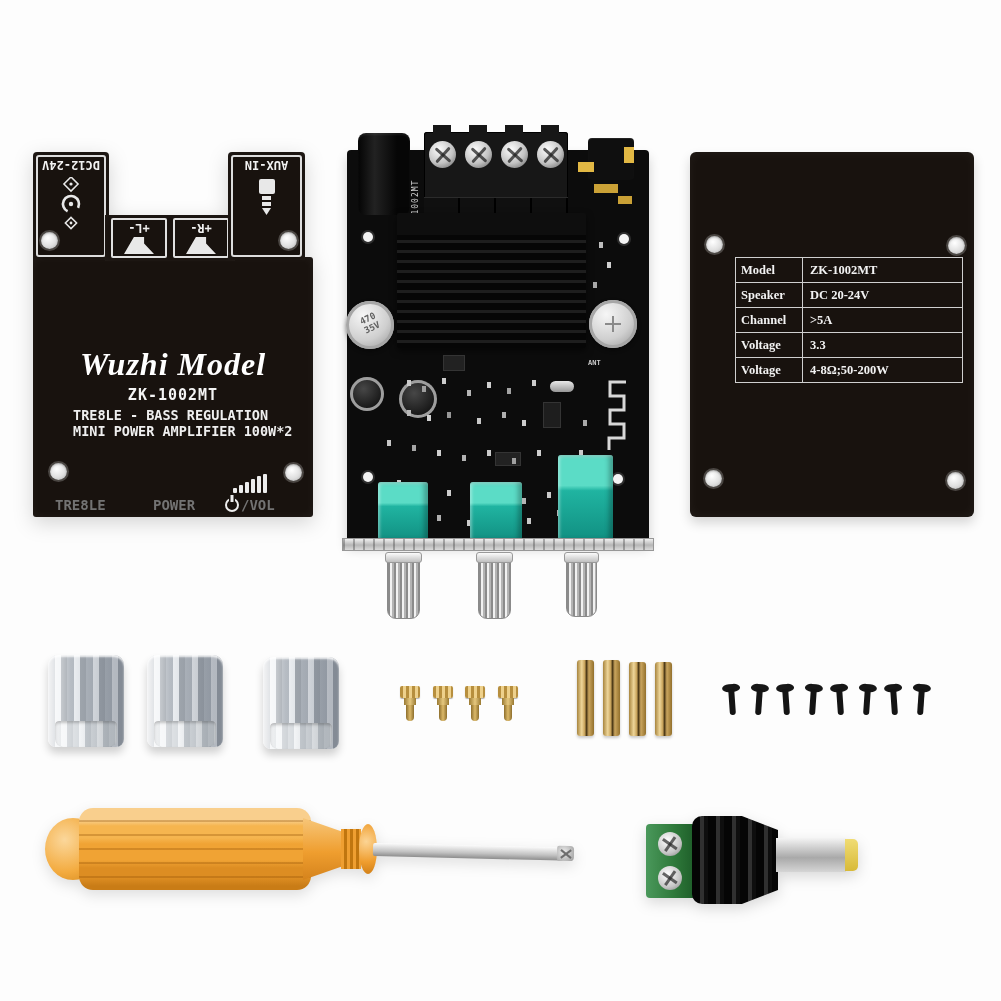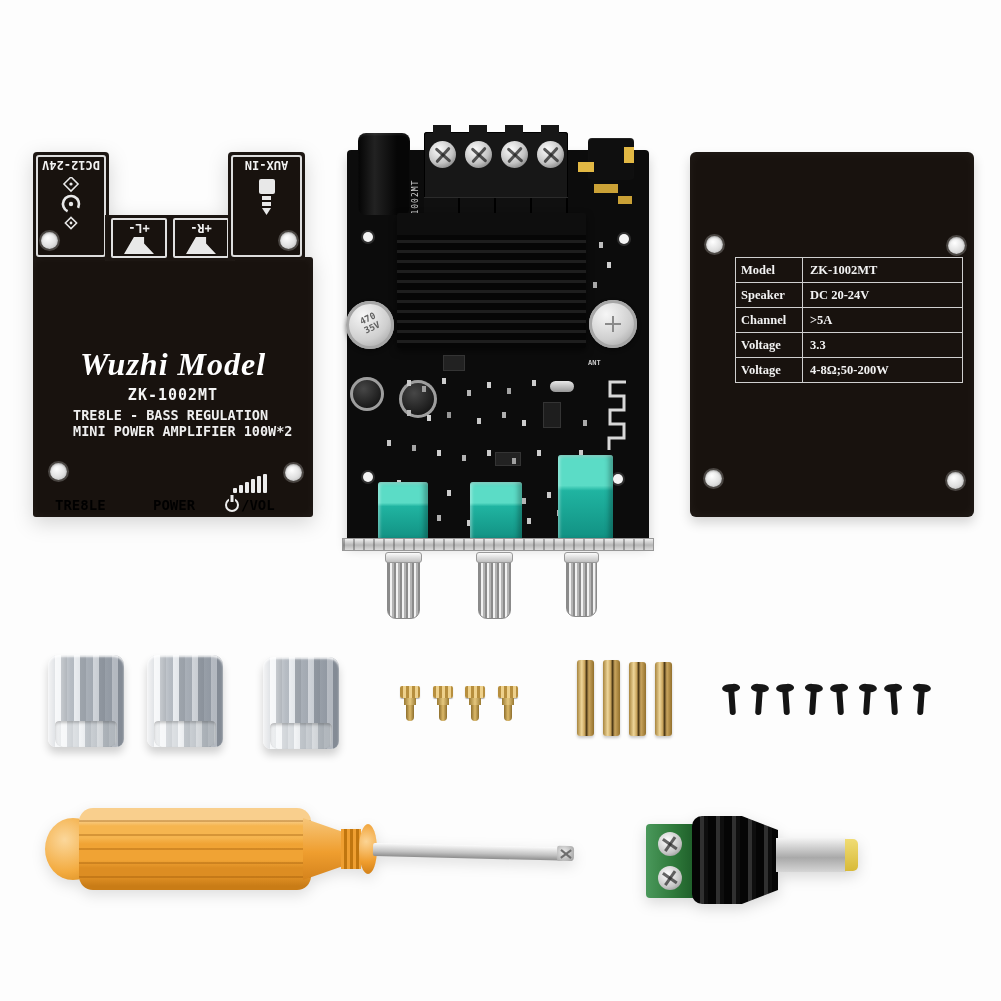--- a/index.html
+++ b/index.html
@@ -30,21 +30,21 @@
   .aux-icon .a1{width:16px;height:15px;background:#e8e8e8;border-radius:2px;margin:0 auto;}
   .aux-icon .a2,.aux-icon .a3{width:9px;height:4px;background:#e8e8e8;margin:2px auto 0;}
   .aux-icon .a4{width:9px;height:7px;background:#e8e8e8;clip-path:polygon(0 0,100% 0,50% 100%);margin:2px auto 0;}
   .brand{position:absolute;left:0;top:194px;width:100%;text-align:center;color:#fff;
          font-family:"Liberation Serif",serif;font-style:italic;font-weight:bold;font-size:32px;letter-spacing:1px;}
   .lp-model{position:absolute;left:0;top:234px;width:100%;text-align:center;color:#f4f4f4;
             font-family:"DejaVu Sans Mono",monospace;font-weight:bold;font-size:15px;letter-spacing:1px;}
   .lp-tag{position:absolute;left:0;width:100%;color:#efefef;
           font-family:"DejaVu Sans Mono",monospace;font-weight:bold;font-size:13.5px;margin-left:40px;}
   .tag1{top:255px;} .tag2{top:271px;}
-  .kn-label{position:absolute;color:#000000;font-family:"DejaVu Sans Mono",monospace;font-weight:bold;font-size:14px;}
+  .kn-label{position:absolute;color:#737373;font-family:"DejaVu Sans Mono",monospace;font-weight:bold;font-size:14px;}
   .bars{position:absolute;left:200px;top:322px;display:flex;align-items:flex-end;gap:2px;}
   .bars i{display:block;width:4px;background:#ededed;border-radius:1px;}
   .pwr{position:relative;display:inline-block;width:10px;height:10px;border:2px solid #ededed;border-radius:50%;vertical-align:-2px;margin-right:2px;}
   .pwr::before{content:"";position:absolute;left:50%;top:-5px;transform:translateX(-50%);width:3px;height:7px;background:#ededed;box-shadow:0 0 0 1.5px #18120e;}
 
   .rp{left:690px;top:152px;width:284px;height:365px;background:#18120e;border-radius:6px;
       box-shadow:0 6px 12px rgba(0,0,0,.16), inset 0 0 12px rgba(255,255,255,.05);}
   .spec{position:absolute;left:45px;top:105px;width:228px;border:1px solid #cfcfcf;box-sizing:border-box;font-family:Liberation Serif, serif;}
   .srow{display:flex;height:24px;border-top:1px solid #cfcfcf;}
   .srow:first-child{border-top:none;}

